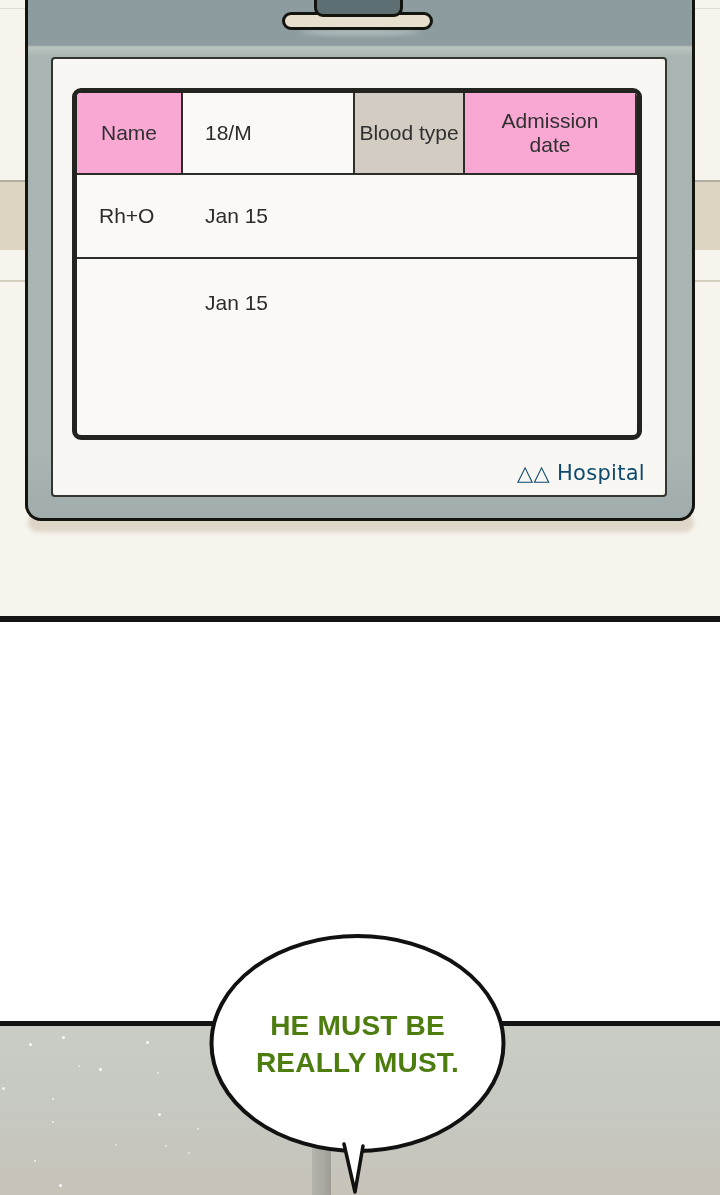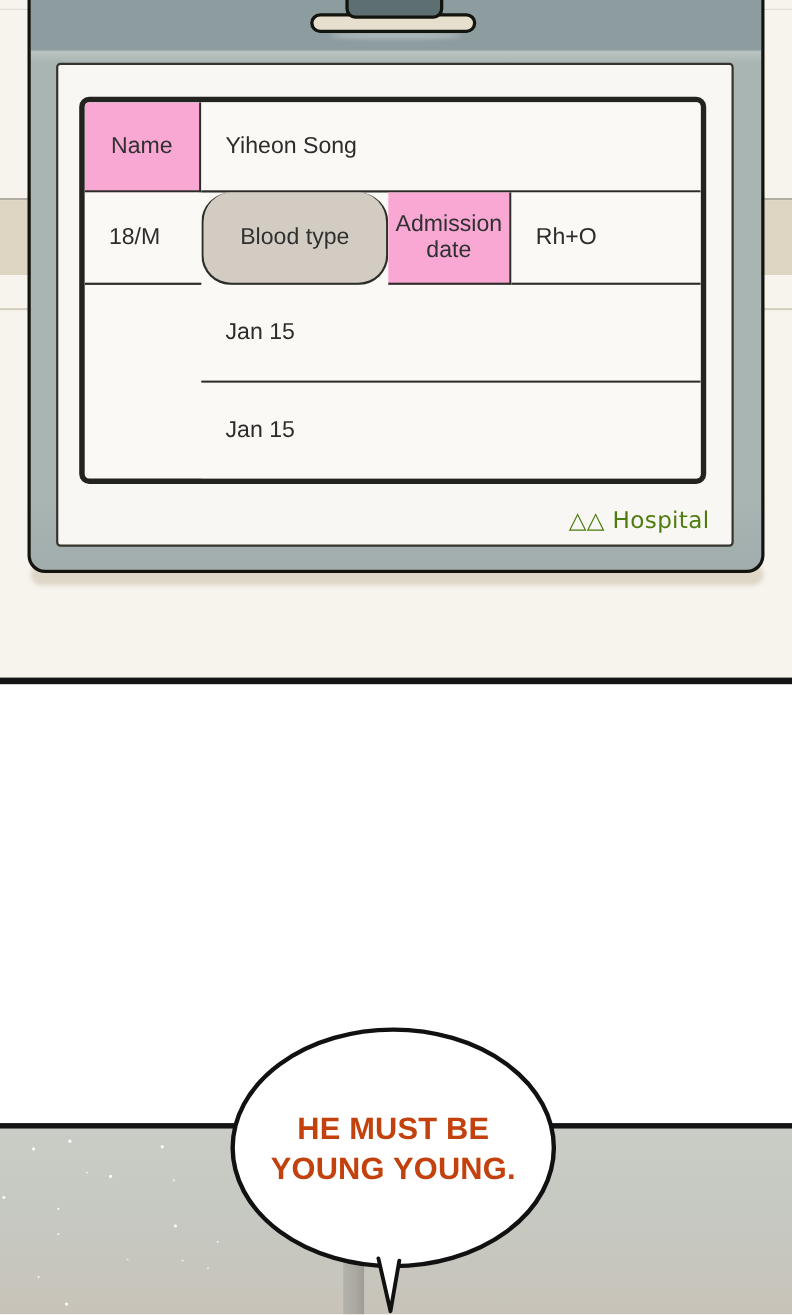--- a/index.html
+++ b/index.html
@@ -34,45 +34,45 @@
           border-radius:9px;background:#fbf9f6;z-index:4;overflow:hidden;
           display:grid;grid-template-columns:106px 170px 112px 1fr;
           grid-template-rows:82px 84px 89px 1fr;}
   .td{display:flex;align-items:center;color:#2c2c2a;font-size:21px;line-height:1.15;}
   .td.label{background:#f9a8d4;justify-content:center;text-align:center;
             border-right:2.5px solid #2c2c28;color:#303030;padding:0 18px;}
   .td.value{padding-left:22px;background:#fbf9f6;}
   .td.bb{border-bottom:2.5px solid #2c2c28;}
   .td.span3{grid-column:2 / 5;}
   .td.blood{background:#d2ccc2;justify-content:center;border-left:2.5px solid #2c2c28;
-            border-right:2.5px solid #2c2c28;padding:0 2px;border-radius:27px;}
+            border-right:2.5px solid #2c2c28;padding:0 2px;}
 
   .hospital{left:420px;top:461px;width:225px;text-align:right;font-size:21px;
-            color:#4d7c0f;letter-spacing:.3px;z-index:4;
+            color:#0c4a6e;letter-spacing:.3px;z-index:4;
             font-family:"DejaVu Sans","Liberation Sans",sans-serif;}
 
   
   .divider-1{left:0;top:616px;width:720px;height:6px;background:#141414;z-index:1;}
   .white-gap{left:0;top:622px;width:720px;height:399px;background:#ffffff;z-index:0;}
   .divider-2{left:0;top:1021px;width:720px;height:5px;background:#141414;z-index:1;}
 
   
   .lower-panel{left:0;top:1026px;width:720px;height:169px;z-index:0;
                background:linear-gradient(180deg,#cacdc6 0%,#c6c9c2 45%,#c8c3b9 100%);}
   .panel-glow{left:245px;top:1026px;width:270px;height:160px;z-index:1;
               background:radial-gradient(ellipse 60% 70% at 50% 10%,rgba(241,239,233,.8),rgba(241,239,233,0) 75%);}
   .iv-pole{left:312px;top:1133px;width:19px;height:62px;z-index:2;
            background:linear-gradient(90deg,#b4b3ab 0%,#aaa8a0 60%,#9e9c94 100%);}
   .sparkle{background:#ffffff;border-radius:50%;z-index:2;}
 
   
   .bubble-svg{left:180px;top:920px;width:360px;height:275px;z-index:5;}
   .bubble-text{left:212px;top:1007px;width:291px;text-align:center;z-index:6;
                font-family:"Liberation Sans",sans-serif;font-weight:700;font-size:28px;
-               line-height:37px;color:#c2410c;letter-spacing:.2px;}
+               line-height:37px;color:#4d7c0f;letter-spacing:.2px;}
 </style>
 </head>
 <body>
 
 <div class="scene">
 
   <div class="abs bg-top"></div>
   <div class="abs bg-line" style="top:8px;height:1px;background:#dedad1;"></div>
   <div class="abs bg-line" style="top:180px;height:2px;background:#b2ada2;"></div>
   <div class="abs bg-band"></div>
@@ -80,21 +80,20 @@
 
   <div class="abs clip-shadow"></div>
   <div class="abs clipboard"></div>
   <div class="abs clip-glow"></div>
   <div class="abs clip-bar"></div>
   <div class="abs clip-tab"></div>
   <div class="abs paper"></div>
 
   <div class="abs ptable">
     <div class="td label bb">Name</div>
-    <div class="td value span3 bb">Yiheon Song</div>
 
     <div class="td value bb">18/M</div>
     <div class="td label blood bb">Blood type</div>
     <div class="td label bb">Admission date</div>
 
     <div class="td value bb">Rh+O</div>
     <div class="td value span3 bb">Jan 15</div>
 
     <div class="td value span3">Jan 15</div>
   </div>
@@ -125,16 +124,16 @@
   <div class="abs sparkle" style="left:165px;top:1145px;width:2px;height:2px;opacity:.65"></div>
   <div class="abs sparkle" style="left:188px;top:1152px;width:2px;height:2px;opacity:.6"></div>
   <div class="abs sparkle" style="left:78px;top:1065px;width:2px;height:2px;opacity:.6"></div>
 
   <svg class="abs bubble-svg" viewBox="0 0 360 275">
     <ellipse cx="177.5" cy="123.5" rx="146" ry="107.5" fill="#ffffff" stroke="#111111" stroke-width="4"></ellipse>
     <path d="M 164,224 L 175,272 L 183,226" fill="#ffffff" stroke="#111111" stroke-width="3.5" stroke-linejoin="round" stroke-linecap="round"></path>
   </svg>
   <div class="abs bubble-text">
     <div>HE MUST BE</div>
-    <div>YOUNG YOUNG.</div>
+    <div>REALLY MUST.</div>
   </div>
 
 </div>
 
 </body></html>

